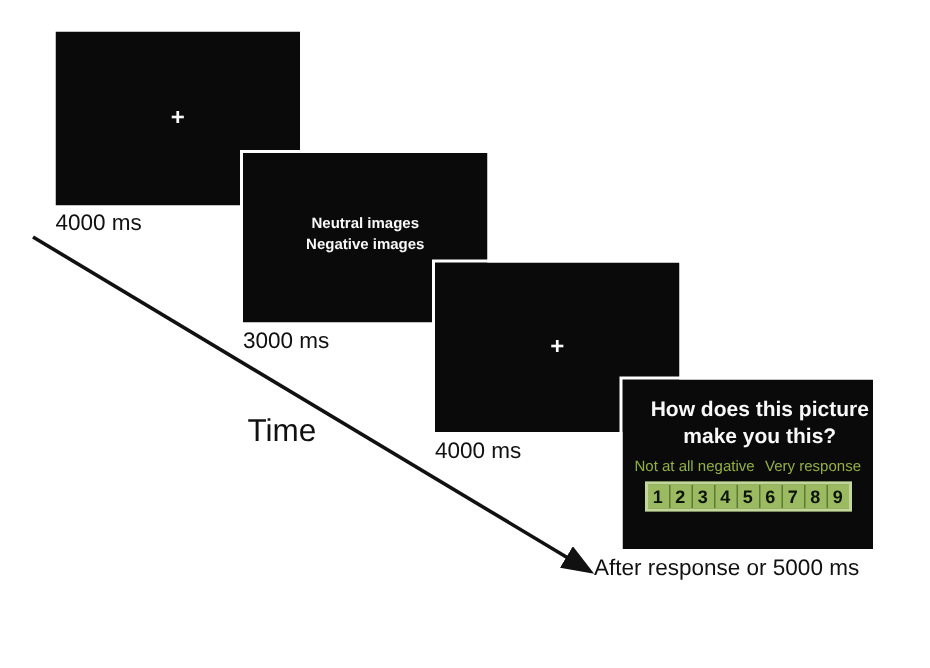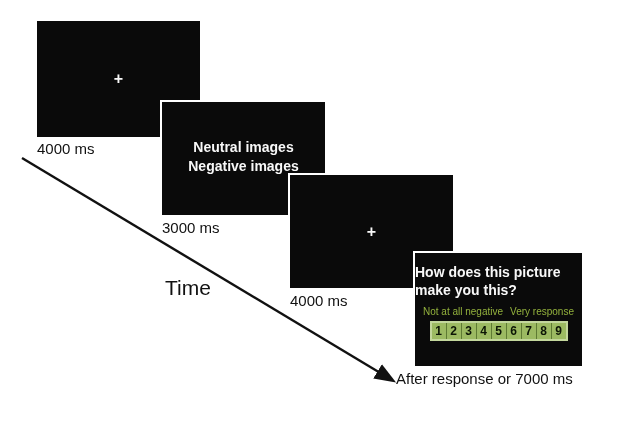--- a/index.html
+++ b/index.html
@@ -11,23 +11,23 @@
   .time-label{position:absolute;left:165px;top:276px;font-size:21px;color:#111;z-index:1;}
 
   .screen{position:absolute;background:#0a0a0a;outline:2px solid #ffffff;box-sizing:border-box;}
   .screen.centered{display:flex;align-items:center;justify-content:center;}
   .s1{left:37px;top:21px;width:163px;height:116px;z-index:1;}
   .s2{left:162px;top:102px;width:163px;height:113px;z-index:2;}
   .s3{left:290px;top:175px;width:163px;height:113px;z-index:3;}
   .s4{left:415px;top:253px;width:167px;height:113px;z-index:4;padding-top:10px;}
 
   .cross{color:#f8f8f8;font-size:16px;font-weight:bold;line-height:1;}
-  .stim-text{color:#f8f8f8;font-weight:bold;font-size:14px;text-align:center;line-height:1.35;margin-top:-4px;}
+  .stim-text{color:#f8f8f8;font-weight:bold;font-size:10px;text-align:center;line-height:1.35;margin-top:-4px;}
 
-  .question{color:#f8f8f8;font-weight:bold;font-size:14px;line-height:1.3;}
+  .question{color:#f8f8f8;font-weight:bold;font-size:14px;text-align:center;line-height:1.3;padding-left:16px;}
   .anchors{display:flex;justify-content:space-between;padding:0 8px;margin-top:7px;
            color:#93b13d;font-weight:normal;font-size:10px;}
   .scale-wrap{display:flex;justify-content:center;margin-top:4px;}
   .scale{display:flex;gap:1px;background:#5e7a33;border:2px solid #c3d79c;}
   .cell{width:14px;height:16px;background:#9cba62;color:#0c1505;font-weight:bold;font-size:12px;
         display:flex;align-items:center;justify-content:center;}
 
   .caption{position:absolute;text-align:left;font-size:15px;color:#111;z-index:5;}
   .c1{left:37px;top:140px;width:163px;}
   .c2{left:162px;top:219px;width:163px;}
@@ -84,15 +84,15 @@
         <span class="cell">3</span>
         <span class="cell">4</span>
         <span class="cell">5</span>
         <span class="cell">6</span>
         <span class="cell">7</span>
         <span class="cell">8</span>
         <span class="cell">9</span>
       </div>
     </div>
   </div>
-  <div class="caption c4">After response or 7000 ms</div>
+  <div class="caption c4">After response or 5000 ms</div>
 
 </div>
 
 </body></html>

